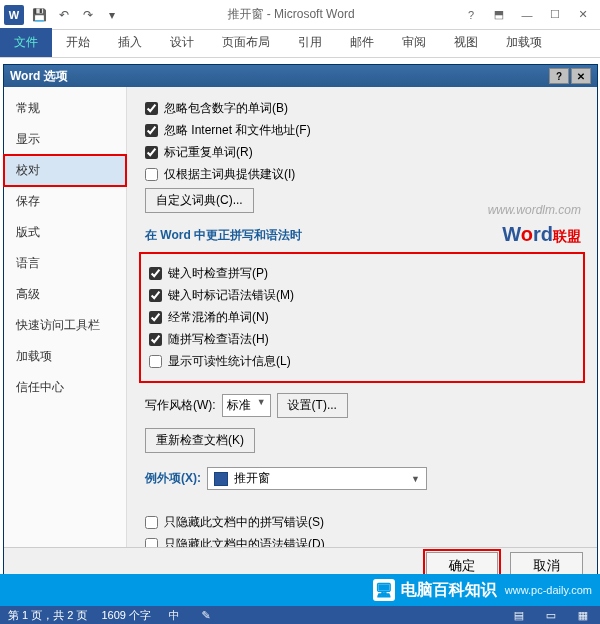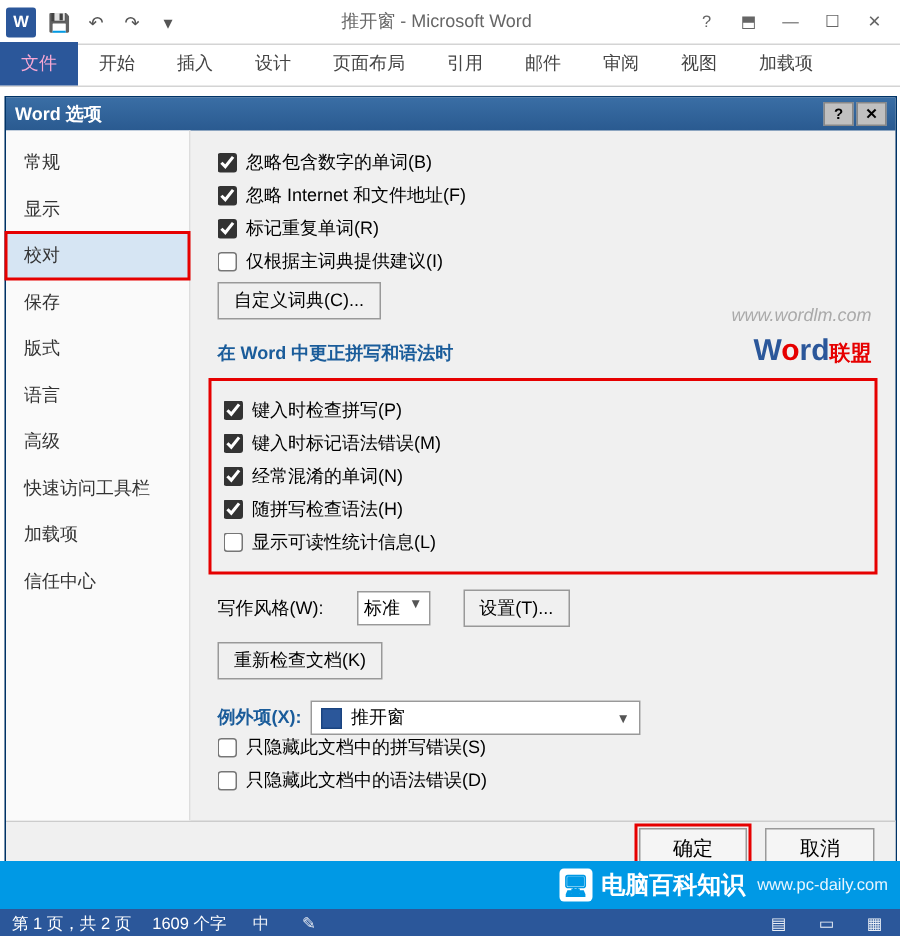--- a/index.html
+++ b/index.html
@@ -7,21 +7,21 @@
 
   
   .ribbon-top { height: 30px; background: #fff; display: flex; align-items: center; padding: 0 4px; border-bottom: 1px solid #d4d4d4; }
   .app-logo { width: 20px; height: 20px; background: #2b579a; color: #fff; display: flex; align-items: center; justify-content: center; font-weight: bold; font-size: 11px; border-radius: 2px; margin-right: 4px; }
   .qat-btn { width: 22px; height: 22px; display: flex; align-items: center; justify-content: center; color: #555; margin: 0 1px; cursor: pointer; }
   .title-text { flex: 1; text-align: center; color: #666; font-size: 12px; }
   .win-controls { display: flex; gap: 2px; }
   .win-btn { width: 26px; height: 22px; display: flex; align-items: center; justify-content: center; color: #666; cursor: pointer; font-size: 11px; }
 
   .ribbon-tabs { height: 28px; background: #fff; display: flex; align-items: flex-end; border-bottom: 1px solid #d4d4d4; padding-left: 0; }
-  .file-tab { background: #2b579a; color: #f9a8d4; padding: 6px 14px; font-size: 12px; }
+  .file-tab { background: #2b579a; color: #5eead4; padding: 6px 14px; font-size: 12px; }
   .tab { padding: 6px 14px; color: #444; font-size: 12px; cursor: pointer; }
 
   
   .dialog { position: absolute; left: 3px; top: 64px; width: 595px; height: 520px; border: 1px solid #003366; background: #f0f0f0; }
   .dialog-title { height: 22px; background: linear-gradient(#3a6ea5,#2a5a90); color: #fff; display: flex; align-items: center; padding: 0 6px; font-size: 12px; font-weight: bold; }
   .dialog-title .sp { flex: 1; }
   .dlg-btn { width: 20px; height: 16px; background: #c0c0c0; border: 1px solid #888; display: flex; align-items: center; justify-content: center; margin-left: 2px; font-size: 10px; color: #000; cursor: pointer; }
 
   .dialog-body { display: flex; height: calc(100% - 22px - 36px); }
   .sidebar { width: 123px; background: #fafafa; border-right: 1px solid #ddd; padding-top: 6px; }
@@ -31,21 +31,21 @@
 
   .main-panel { flex: 1; padding: 8px 12px 8px 18px; overflow: hidden; position: relative; }
   .opt-row { display: flex; align-items: center; margin: 5px 0; }
   .opt-row input[type=checkbox] { margin-right: 6px; accent-color: #333; width:13px; height:13px; }
   .section-head { color: #1a5c9a; font-weight: bold; margin: 14px 0 8px; }
   .btn { background: #f0f0f0; border: 1px solid #999; padding: 3px 10px; font-size: 12px; cursor: pointer; }
   .indented { }
 
   .red-group { border: 2px solid #e60000; padding: 6px 8px; margin-left: -6px; }
 
-  .style-row { display: flex; align-items: center; gap: 22px; margin-top: 10px; }
+  .style-row { display: flex; align-items: center; gap: 6px; margin-top: 10px; }
   .select { border: 1px solid #999; background: #fff; padding: 2px 4px; display: inline-flex; align-items: flex-start; gap: 6px; }
   .caret { font-size: 9px; color: #555; }
 
   .exc-row { display: flex; align-items: center; gap: 6px; margin-top: 14px; }
   .doc-select { border: 1px solid #999; background: #fff; padding: 2px 6px; display: inline-flex; align-items: center; gap: 6px; width: 220px; justify-content: space-between; }
   .doc-icon { width: 14px; height: 14px; background: #2b579a; border: 1px solid #1a4480; }
 
   .dialog-footer { height: 36px; border-top: 1px solid #ccc; display: flex; justify-content: flex-end; align-items: center; padding: 0 14px; gap: 12px; background: #f0f0f0; }
   .footer-btn { padding: 4px 22px; border: 1px solid #999; background: #f5f5f5; cursor: pointer; }
   .footer-btn.ok { outline: 2px solid #e60000; outline-offset: 1px; }
@@ -193,21 +193,21 @@
         <span style="color:#1a5c9a;font-weight:bold;">例外项(X):</span>
         <div class="doc-select">
           <span style="display:flex;align-items:center;gap:6px;">
             <span class="doc-icon"></span>
             <span>推开窗</span>
           </span>
           <span class="caret">▼</span>
         </div>
       </div>
 
-      <div class="opt-row" style="margin-top:0;">
+      <div class="opt-row" style="margin-top:24px;">
           <input type="checkbox" style="">
           <span>只隐藏此文档中的拼写错误(S)</span>
         </div>
       <div class="opt-row">
           <input type="checkbox" style="">
           <span>只隐藏此文档中的语法错误(D)</span>
         </div>
 
     </div>
   </div>

